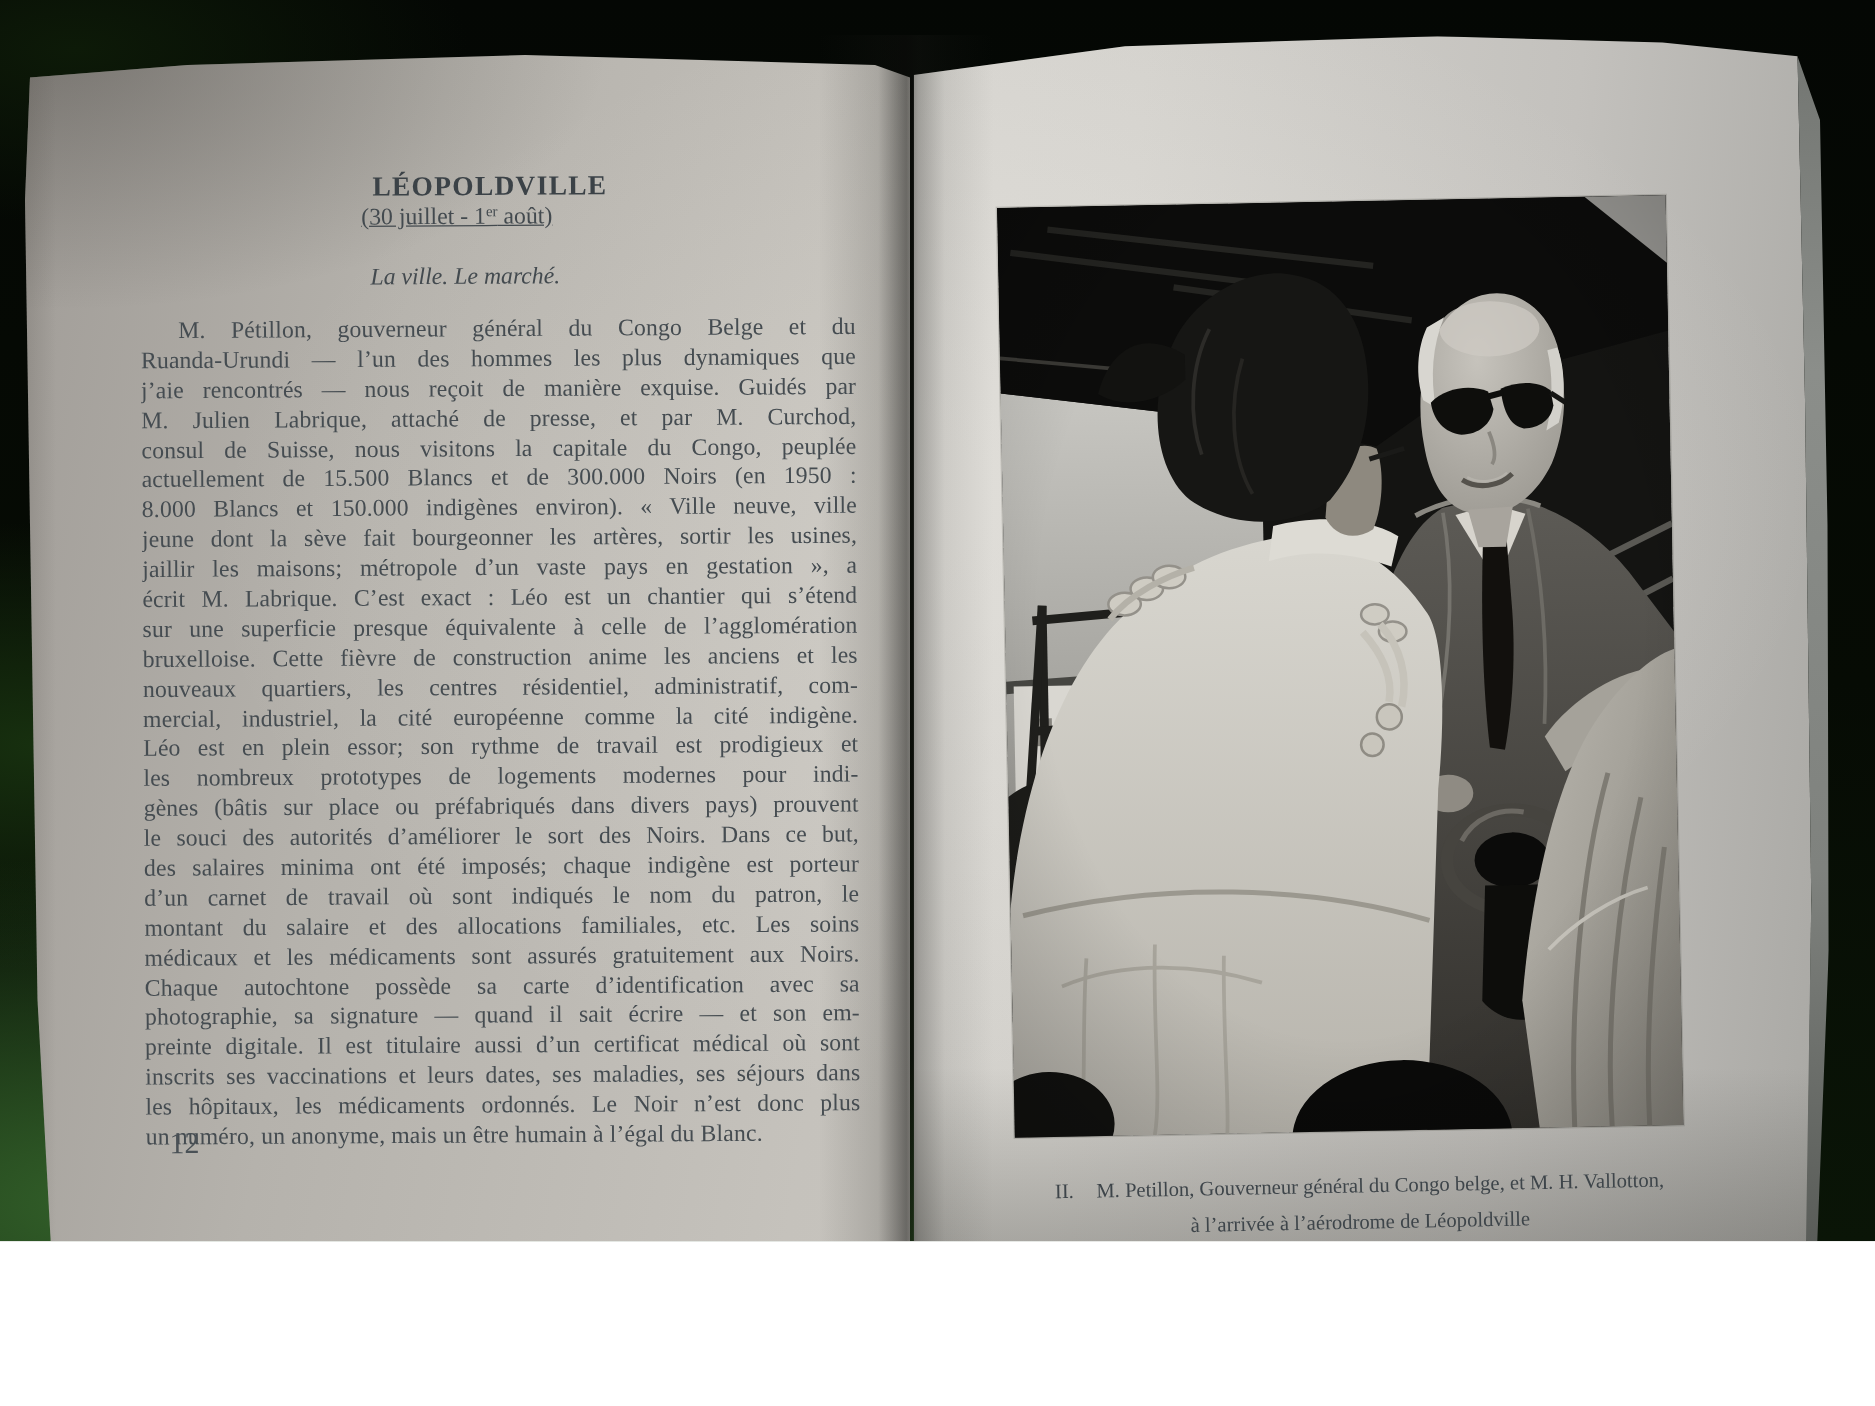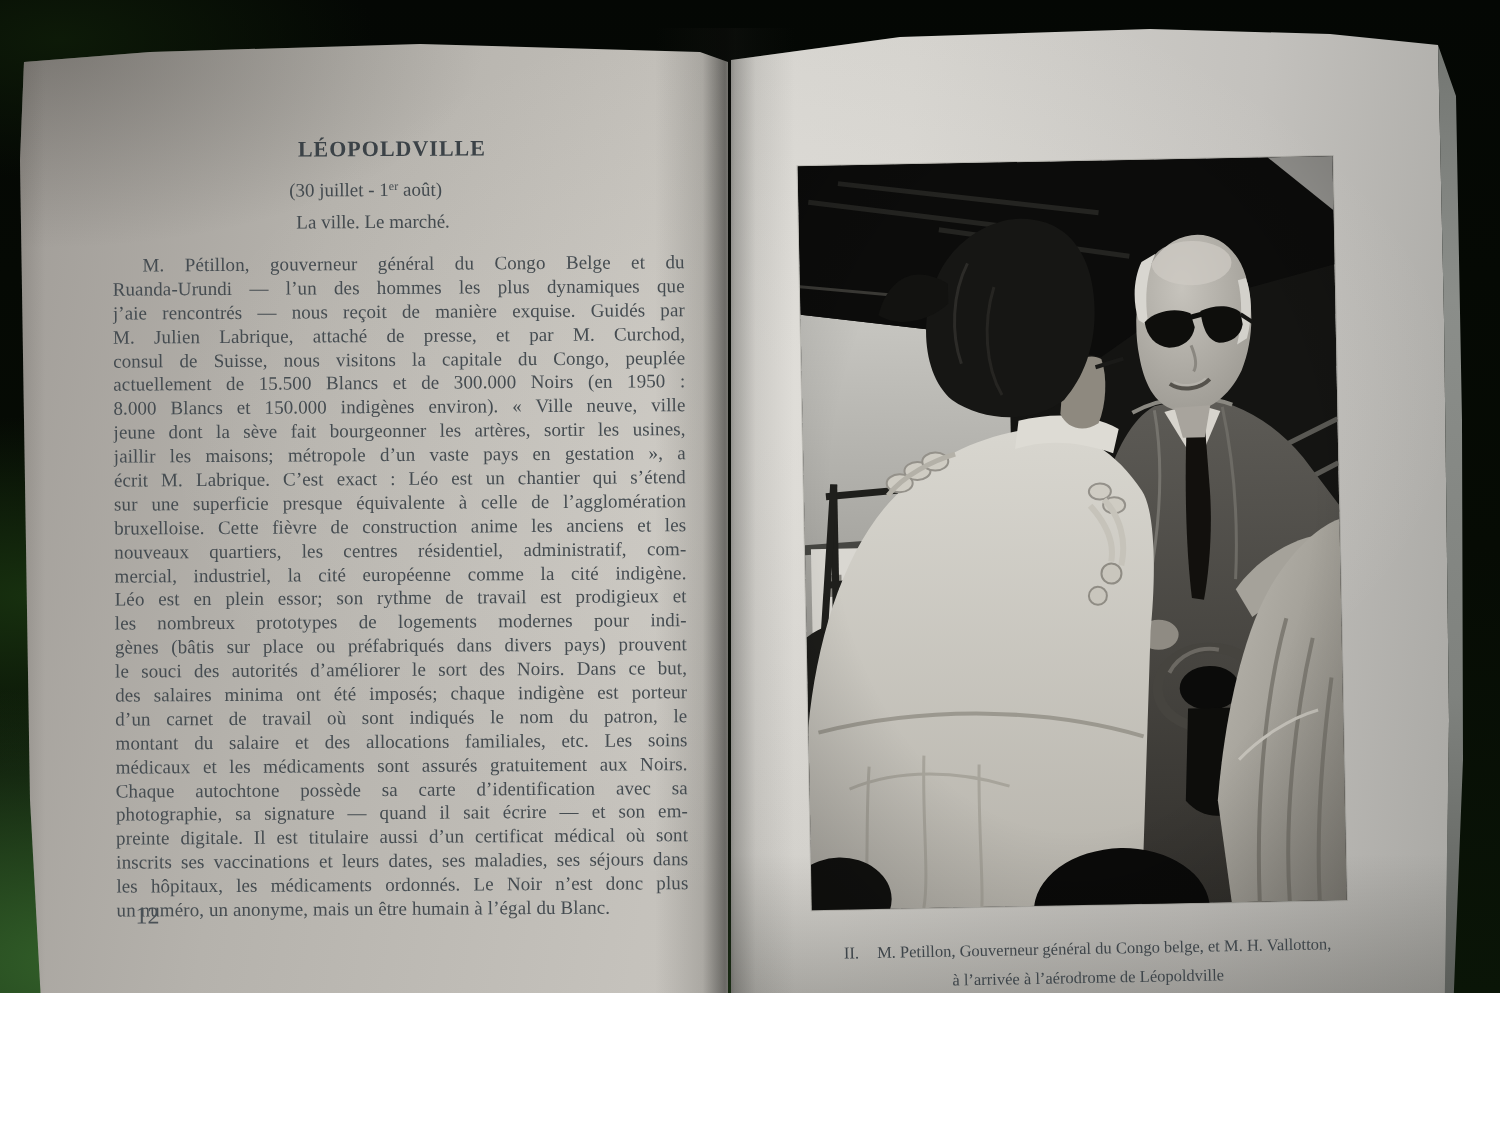--- a/index.html
+++ b/index.html
@@ -56,23 +56,23 @@
     background:#938b79;opacity:.6;
   }
   .gutter-shadow{
     position:absolute;left:655px;top:28px;width:140px;height:1045px;
     background:linear-gradient(90deg, rgba(25,25,22,0) 0%, rgba(30,30,26,.16) 34%,
                rgba(14,14,12,.5) 50%, rgba(26,26,23,.3) 57%, rgba(40,40,36,.1) 72%, rgba(40,40,36,0) 100%);
   }
   
   .left-content{position:absolute;inset:0;transform:rotate(-0.35deg);transform-origin:380px 500px;color:#454c51;}
   .book-title{position:absolute;left:300px;top:136px;font-size:22px;font-weight:bold;letter-spacing:1px;color:#3b4247;}
-  .book-subtitle{position:absolute;left:291px;top:179px;font-size:19px;color:#434a4f;}
+  .book-subtitle{position:absolute;left:291px;top:162px;font-size:19px;color:#434a4f;text-decoration:underline;}
   .book-subtitle sup{font-size:12px;vertical-align:6px;letter-spacing:0;}
-  .section-line{position:absolute;left:298px;top:211px;font-size:19px;color:#434a4f;}
+  .section-line{position:absolute;left:298px;top:211px;font-size:19px;font-style:italic;color:#434a4f;}
   .body-block{position:absolute;left:114px;top:252px;width:572px;}
   .body-line{
     height:23.9px;line-height:23.9px;font-size:19px;letter-spacing:.1px;
     text-align:justify;text-align-last:justify;overflow:hidden;white-space:nowrap;
   }
   .body-line:first-child{text-indent:30px;}
   .body-line:last-child{text-align-last:left;}
   .page-number{position:absolute;left:133px;top:901px;font-size:24px;color:#4a5156;}
   
   .right-content{position:absolute;inset:0;transform:rotate(-1.1deg);transform-origin:1080px 550px;}

